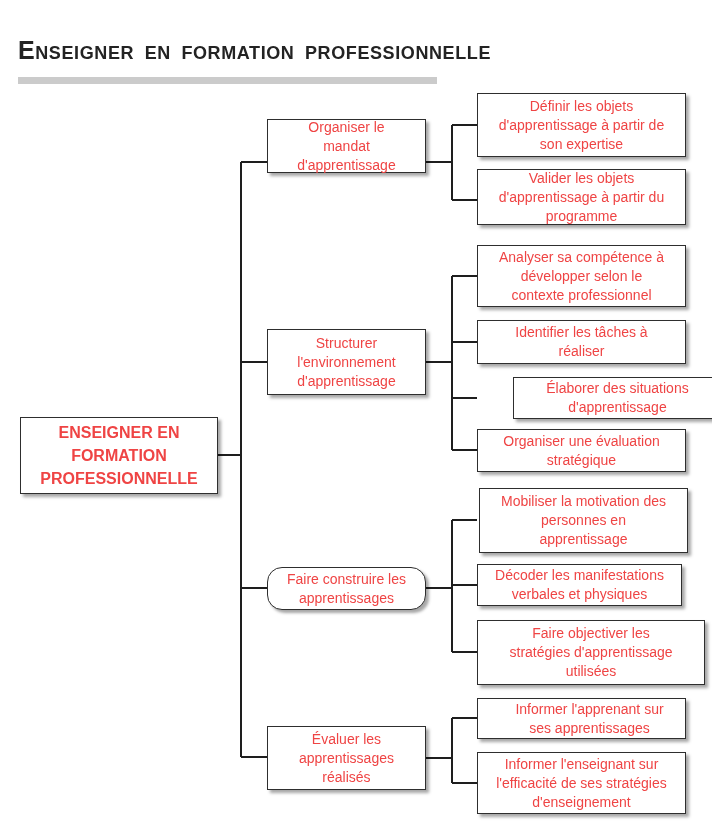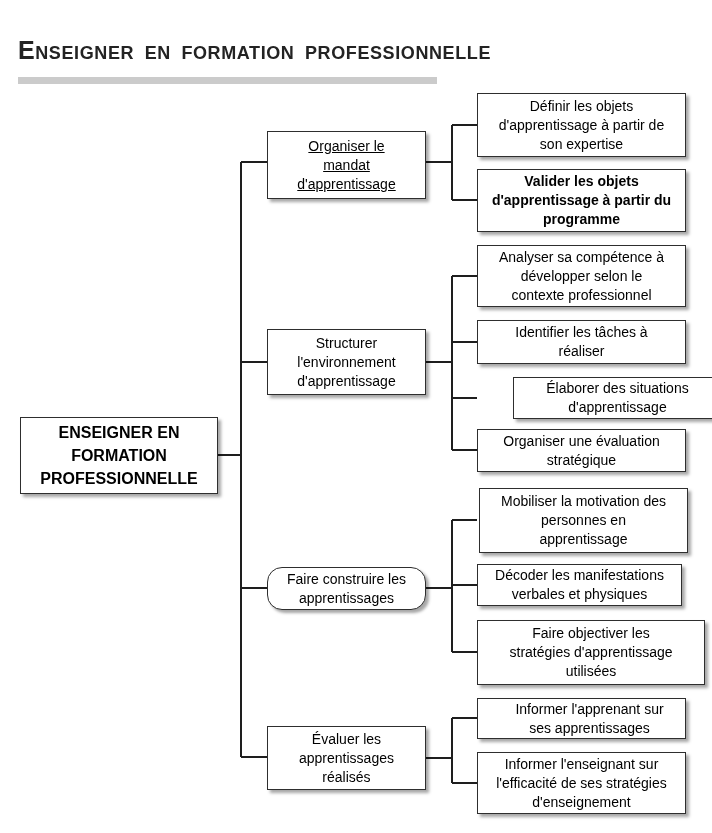--- a/index.html
+++ b/index.html
@@ -45,40 +45,40 @@
   .node {
     position: absolute;
     box-sizing: border-box;
     background: #ffffff;
     border: 1.4px solid #2e2e2e;
     box-shadow: 3px 3px 3px rgba(0,0,0,0.35);
     display: flex;
     align-items: center;
     justify-content: center;
     text-align: center;
-    color: #000000;
+    color: #ef4444;
   }
   .node .lbl {
     white-space: pre-line;
     font-size: 14px;
     line-height: 19px;
   }
   .node.root .lbl {
     font-weight: bold;
     font-size: 16px;
     line-height: 23px;
   }
   
   .n-root { left: 20px;  top: 417px; width: 198px; height: 77px; }
-  .n-b1   { left: 267px; top: 131px; width: 159px; height: 68px; text-decoration: underline; }
+  .n-b1   { left: 267px; top: 119px; width: 159px; height: 54px; }
   .n-b2   { left: 267px; top: 329px; width: 159px; height: 66px; }
   .n-b3   { left: 267px; top: 567px; width: 159px; height: 43px; border-radius: 15px; }
   .n-b4   { left: 267px; top: 726px; width: 159px; height: 64px; }
   .n-l11  { left: 477px; top: 93px;  width: 209px; height: 64px; }
-  .n-l12  { left: 477px; top: 169px; width: 209px; height: 63px; font-weight: bold; }
+  .n-l12  { left: 477px; top: 169px; width: 209px; height: 56px; }
   .n-l21  { left: 477px; top: 245px; width: 209px; height: 62px; }
   .n-l22  { left: 477px; top: 320px; width: 209px; height: 44px; }
   .n-l23  { left: 477px; top: 377px; width: 209px; height: 42px; margin-left: 36px; }
   .n-l24  { left: 477px; top: 429px; width: 209px; height: 43px; }
   .n-l31  { left: 479px; top: 488px; width: 209px; height: 65px; }
   .n-l32  { left: 477px; top: 564px; width: 205px; height: 42px; }
   .n-l33  { left: 477px; top: 620px; width: 228px; height: 65px; }
   .n-l41  { left: 477px; top: 698px; width: 209px; height: 41px; padding-left: 16px; }
   .n-l42  { left: 477px; top: 752px; width: 209px; height: 62px; }
 </style>

